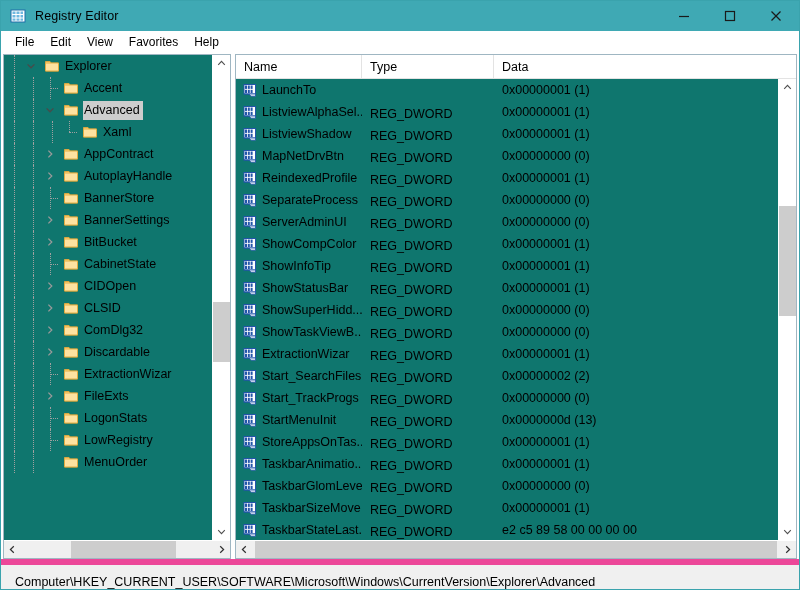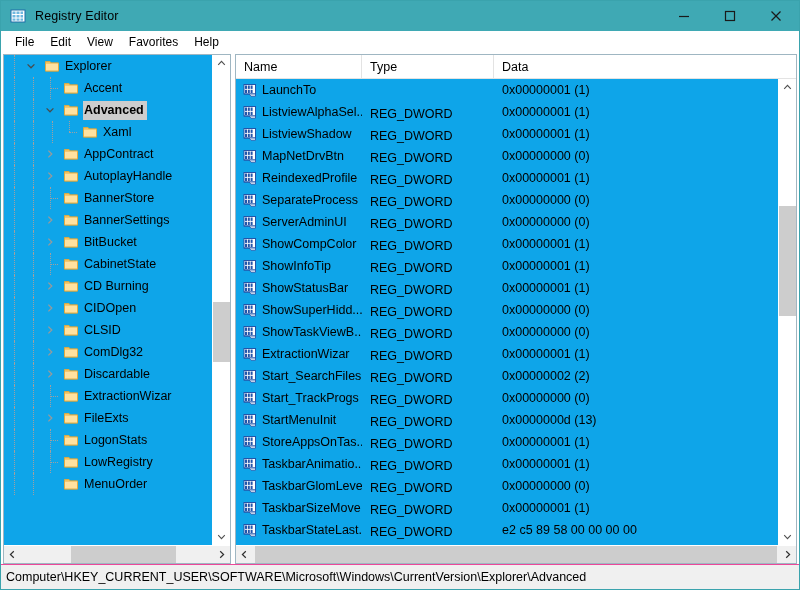--- a/index.html
+++ b/index.html
@@ -64,21 +64,21 @@
     flex: 1 1 auto;
     display: flex;
     padding: 0 2px 0 2px;
     background: #ffffff;
     min-height: 0;
   }
   .pane {
     position: relative;
     box-sizing: border-box;
     border: 1px solid #9fb6c2;
-    background: #0ea5e9;
+    background: #0f766e;
     display: flex; flex-direction: column;
     min-height: 0;
   }
   .tree-pane { width: 228px; min-width: 228px; margin-right: 4px; }
   .list-pane { flex: 1 1 auto; }
 
   
   .tree-scrollarea {
     flex: 1 1 auto;
     position: relative;
@@ -131,21 +131,20 @@
     display: flex; align-items: center; justify-content: center;
     margin-right: 4px;
   }
   .tfolder svg { display: block; }
   .tlabel {
     padding: 1px 3px 2px 1px;
     line-height: 16px;
   }
   .tnode.selected .tlabel {
     background: #cdcdcd;
-    font-weight: bold;
   }
 
   
   .lheader {
     height: 23px; min-height: 23px;
     display: flex;
     background: #ffffff;
     border-bottom: 1px solid #e3e3e3;
     position: relative;
     z-index: 2;
@@ -240,23 +239,23 @@
   .hs-thumb {
     position: absolute; top: 0; bottom: 0;
     background: #cdcdcd;
     cursor: default;
   }
 
   
   .statusbar {
     height: 24px; min-height: 24px;
     background: #f0f0f0;
-    border-top: 1px solid #ec4899;
-    display: flex; align-items: center;
-    padding-left: 5px;
+    border-top: 6px solid #ec4899;
+    display: flex; align-items: flex-end;
+    padding-left: 14px;
     font-size: 12.5px;
     color: #000000;
     white-space: nowrap;
     overflow: hidden;
   }
 </style>
 </head>
 <body>
 
 <div class="window">
@@ -473,37 +472,20 @@
                   <polyline points="3.4,1.6 6.8,5 3.4,8.4" fill="none" stroke="#9a9a9a" stroke-width="1.25"></polyline>
                 </svg>
               </div>
               <div class="tindent" style="width: 5px;"></div>
               <div class="tfolder">
                 <svg width="16" height="16" viewBox="0 0 16 16">
                   <path d="M1.5 3.5 L6 3.5 L7.2 5 L14.5 5 L14.5 13 L1.5 13 Z" fill="#ffd77a" stroke="#e0a83c" stroke-width="0.9"></path>
                   <path d="M1.5 5 L14.5 5 L14.5 13 L1.5 13 Z" fill="#ffe2a0" stroke="#e0a83c" stroke-width="0.9"></path>
                 </svg>
               </div>
-              <div class="tlabel">CD Burning</div>
-            </div>
-            <div class="tnode">
-              <div class="tindent guide" style="width: 19px;"></div>
-              <div class="tindent guide" style="width: 19px;"></div>
-              <div class="tchev">
-                <svg width="10" height="10" viewBox="0 0 10 10">
-                  <polyline points="3.4,1.6 6.8,5 3.4,8.4" fill="none" stroke="#9a9a9a" stroke-width="1.25"></polyline>
-                </svg>
-              </div>
-              <div class="tindent" style="width: 5px;"></div>
-              <div class="tfolder">
-                <svg width="16" height="16" viewBox="0 0 16 16">
-                  <path d="M1.5 3.5 L6 3.5 L7.2 5 L14.5 5 L14.5 13 L1.5 13 Z" fill="#ffd77a" stroke="#e0a83c" stroke-width="0.9"></path>
-                  <path d="M1.5 5 L14.5 5 L14.5 13 L1.5 13 Z" fill="#ffe2a0" stroke="#e0a83c" stroke-width="0.9"></path>
-                </svg>
-              </div>
               <div class="tlabel">CIDOpen</div>
             </div>
             <div class="tnode">
               <div class="tindent guide" style="width: 19px;"></div>
               <div class="tindent guide" style="width: 19px;"></div>
               <div class="tchev">
                 <svg width="10" height="10" viewBox="0 0 10 10">
                   <polyline points="3.4,1.6 6.8,5 3.4,8.4" fill="none" stroke="#9a9a9a" stroke-width="1.25"></polyline>
                 </svg>
               </div>

